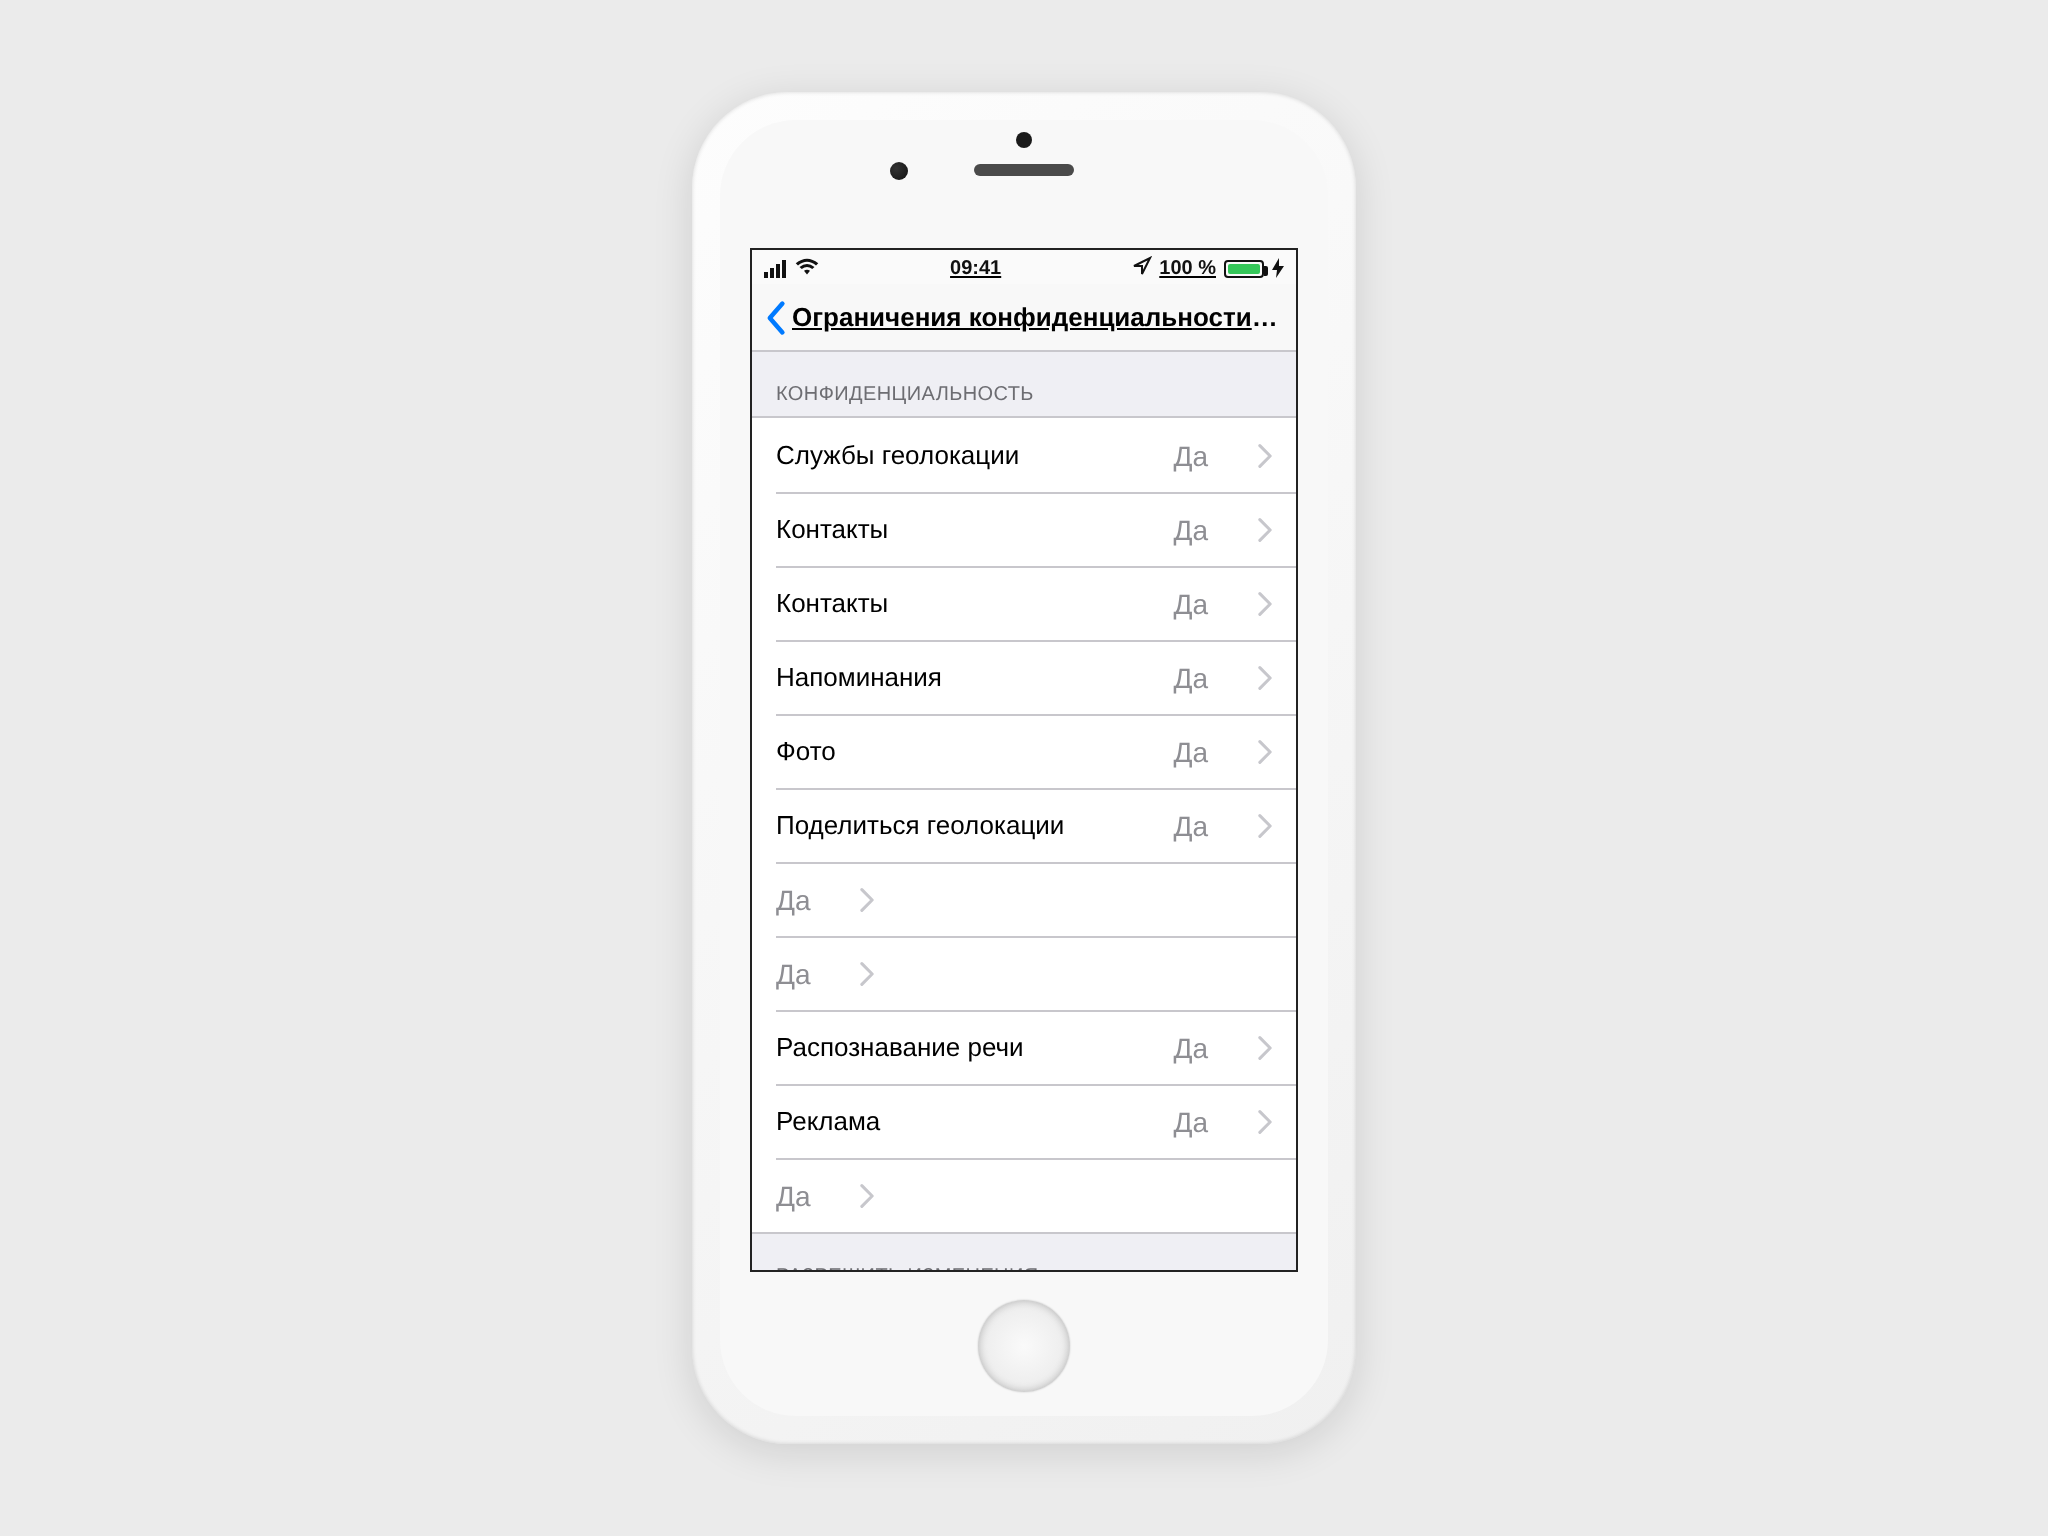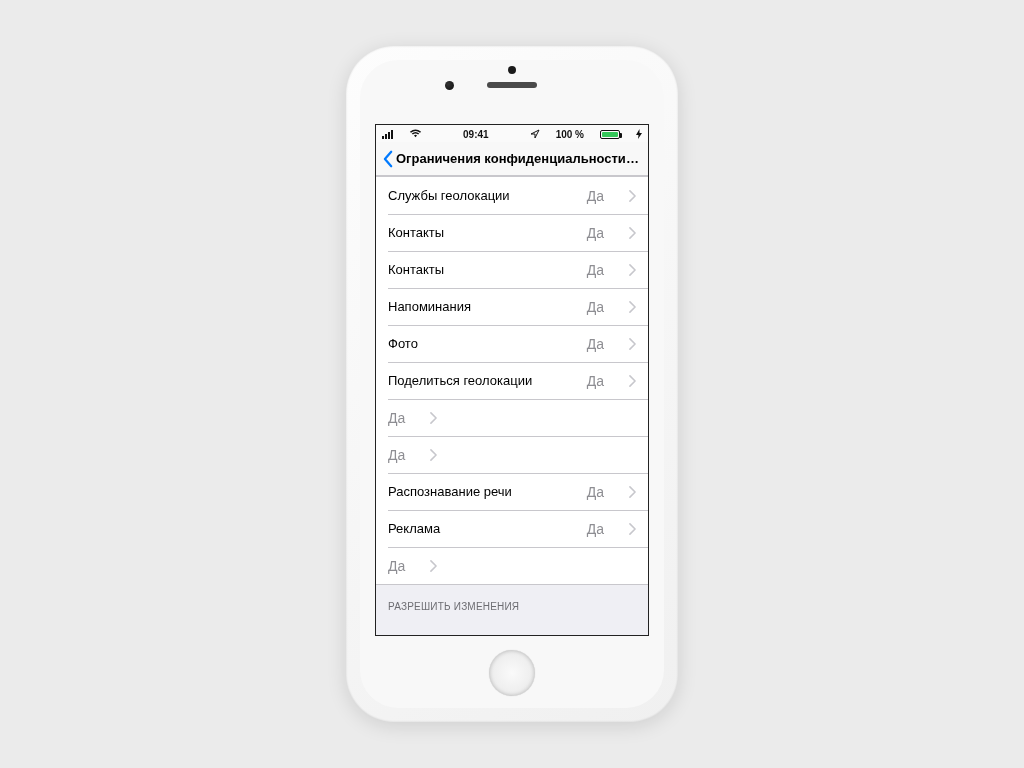--- a/index.html
+++ b/index.html
@@ -60,20 +60,21 @@
     }
     .screen {
       position: absolute;
       top: 64px;
       left: 15px;
       right: 15px;
       bottom: 72px;
       background: #e5e5e5;
       border: 1.5px solid #222;
       overflow: hidden;
+      text-decoration: underline;
     }
     .home-button {
       position: absolute;
       bottom: 12px;
       left: 50%;
       transform: translateX(-50%);
       width: 46px; height: 46px;
       border-radius: 50%;
       background: radial-gradient(circle at 50% 50%, #fafafa, #e6e6e6);
       box-shadow: inset 0 0 4px rgba(0,0,0,0.25), 0 0 1px rgba(0,0,0,0.2);
@@ -83,21 +84,21 @@
       height: 17px;
       display: flex;
       align-items: center;
       justify-content: space-between;
       padding: 2px 6px 0;
       font-size: 10px;
       font-weight: 600;
       color: #111;
       background: #fafafa;
     }
-    .status-left, .status-right { display: flex; align-items: center; gap: 16px; }
+    .status-left, .status-right { display: flex; align-items: center; gap: 4px; }
     .bars { display: inline-flex; align-items: flex-end; gap: 1px; }
     .bars span { width: 2px; background:#111; display:inline-block; }
     .bars span:nth-child(1){height:3px}.bars span:nth-child(2){height:5px}
     .bars span:nth-child(3){height:7px}.bars span:nth-child(4){height:9px}
     .wifi { font-size: 11px; line-height: 1; }
     .battery {
       width: 20px; height: 9px;
       border: 1px solid #111; border-radius: 2px;
       position: relative;
     }
@@ -222,20 +223,21 @@
         <div class="back-chevron">
           <svg viewBox="0 0 12 20">
             <path d="M9 2 L2 10 L9 18" fill="none" stroke="#007aff" stroke-width="2.5" stroke-linecap="round" stroke-linejoin="round"></path>
           </svg>
         </div>
         <div class="nav-title">Ограничения конфиденциальности и...</div>
       </div>
 
       <div class="content">
 
+        <div class="section-header">КОНФИДЕНЦИАЛЬНОСТЬ</div>
         <div class="list">
           <div class="row">
             <span class="row-label">Службы геолокации</span>
             <span class="row-value">Да</span>
             <span class="chevron">
                 <svg viewBox="0 0 8 14">
                   <path d="M1 1 L7 7 L1 13" fill="none" stroke-width="1.8" stroke-linecap="round" stroke-linejoin="round"></path>
                 </svg>
               </span>
           </div>

